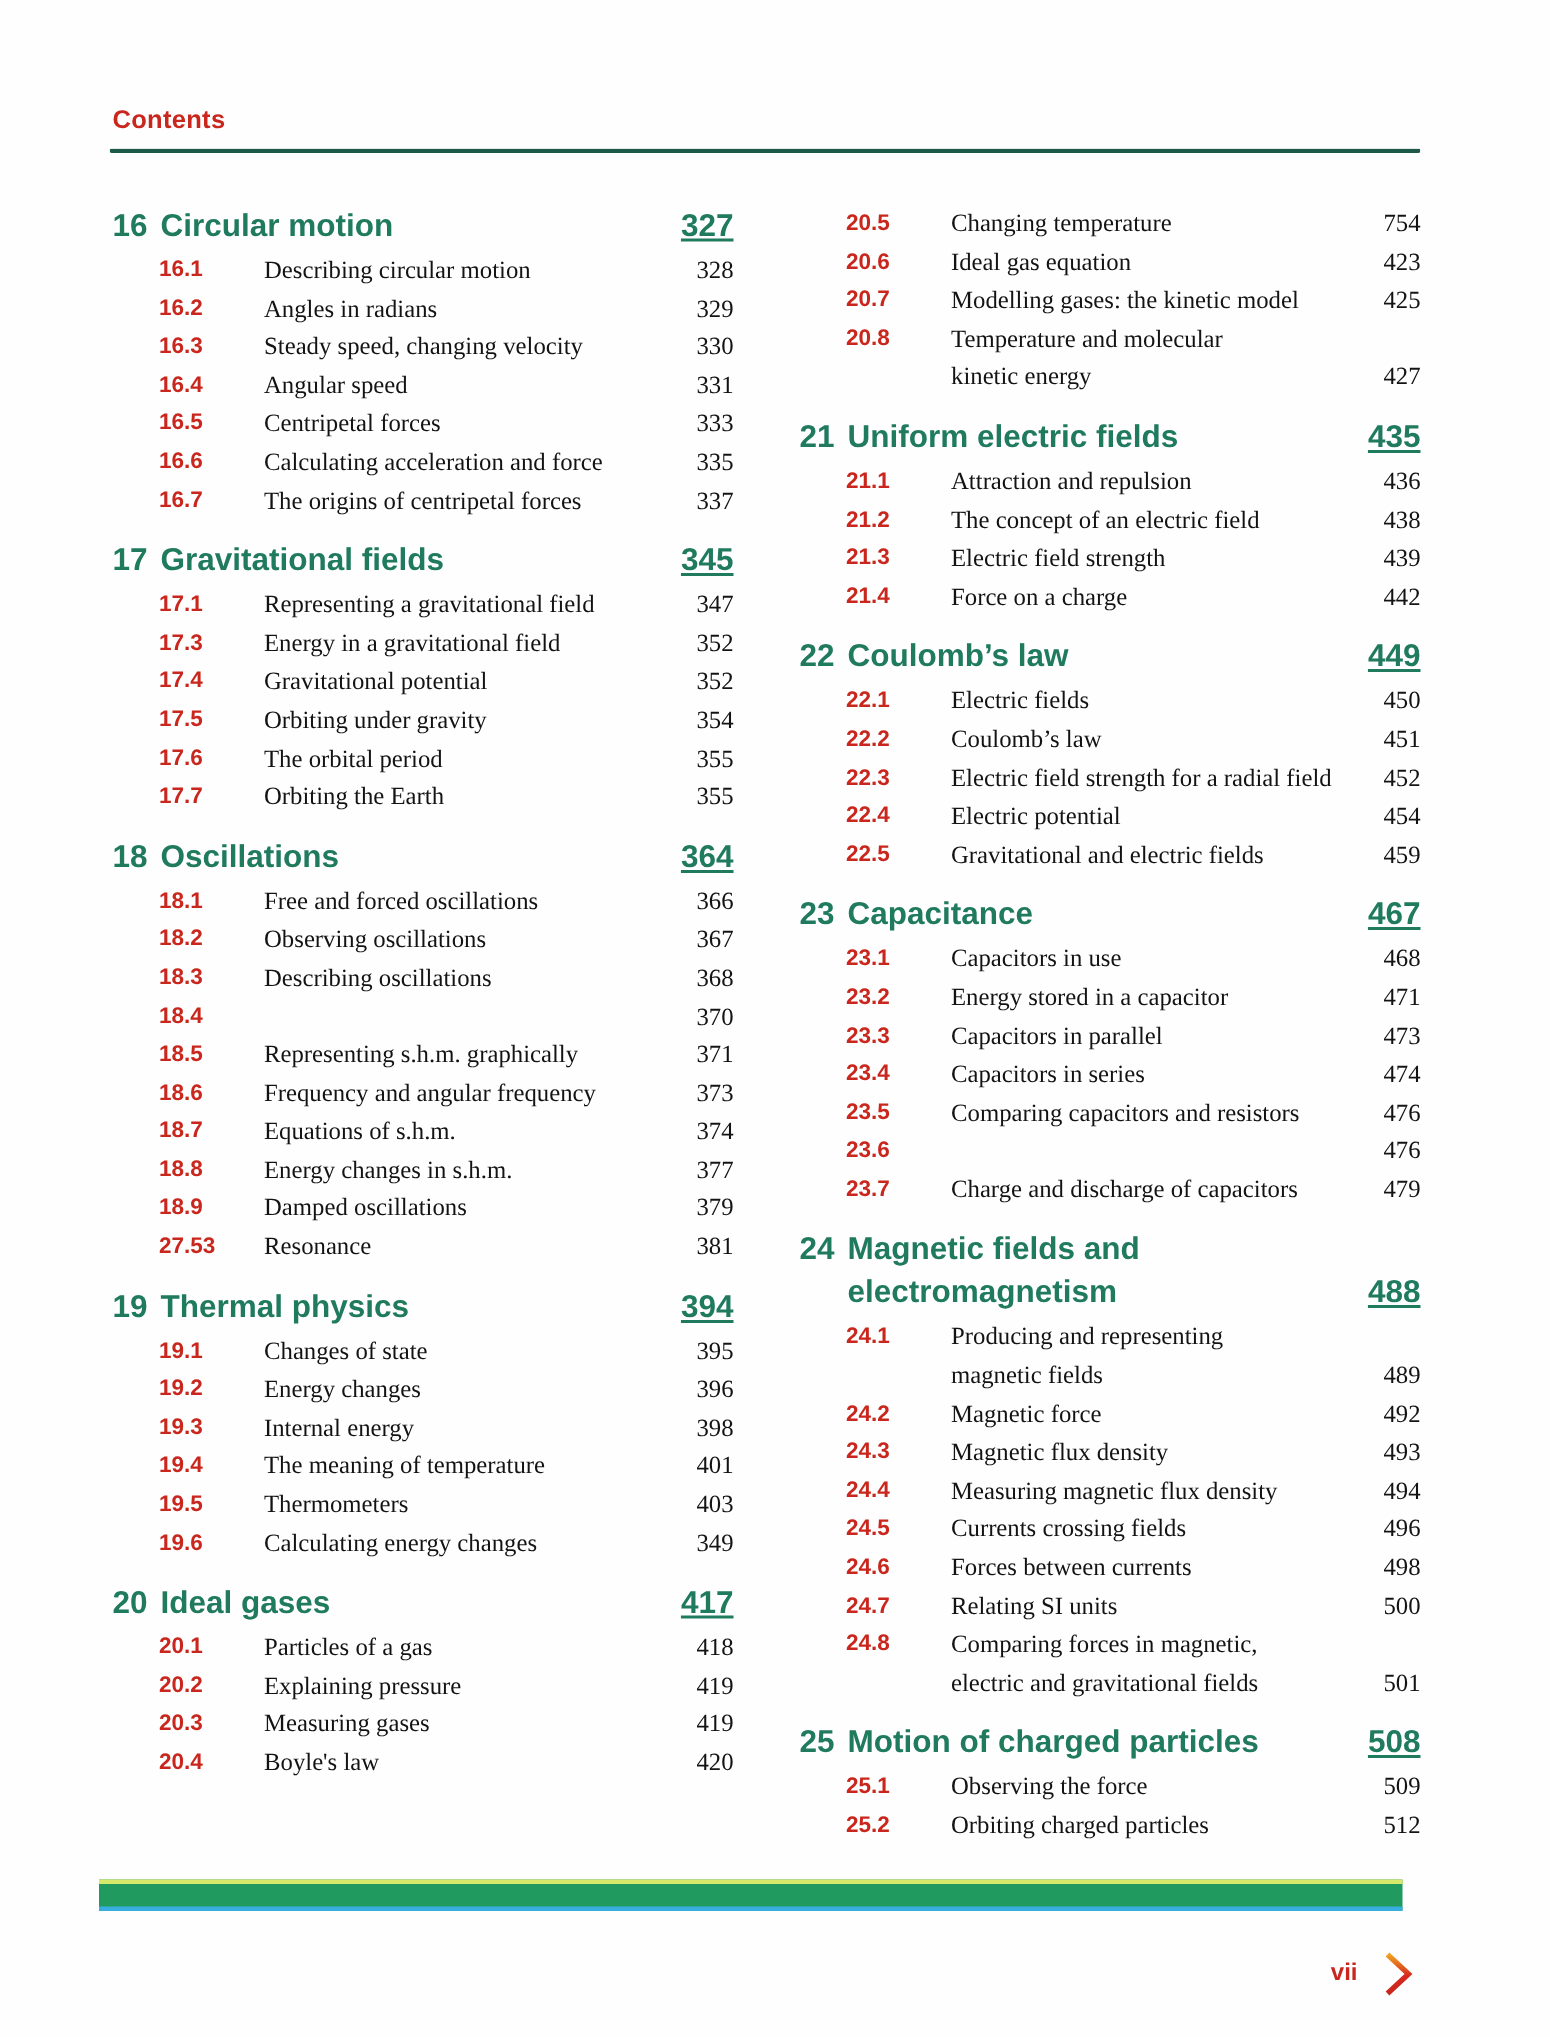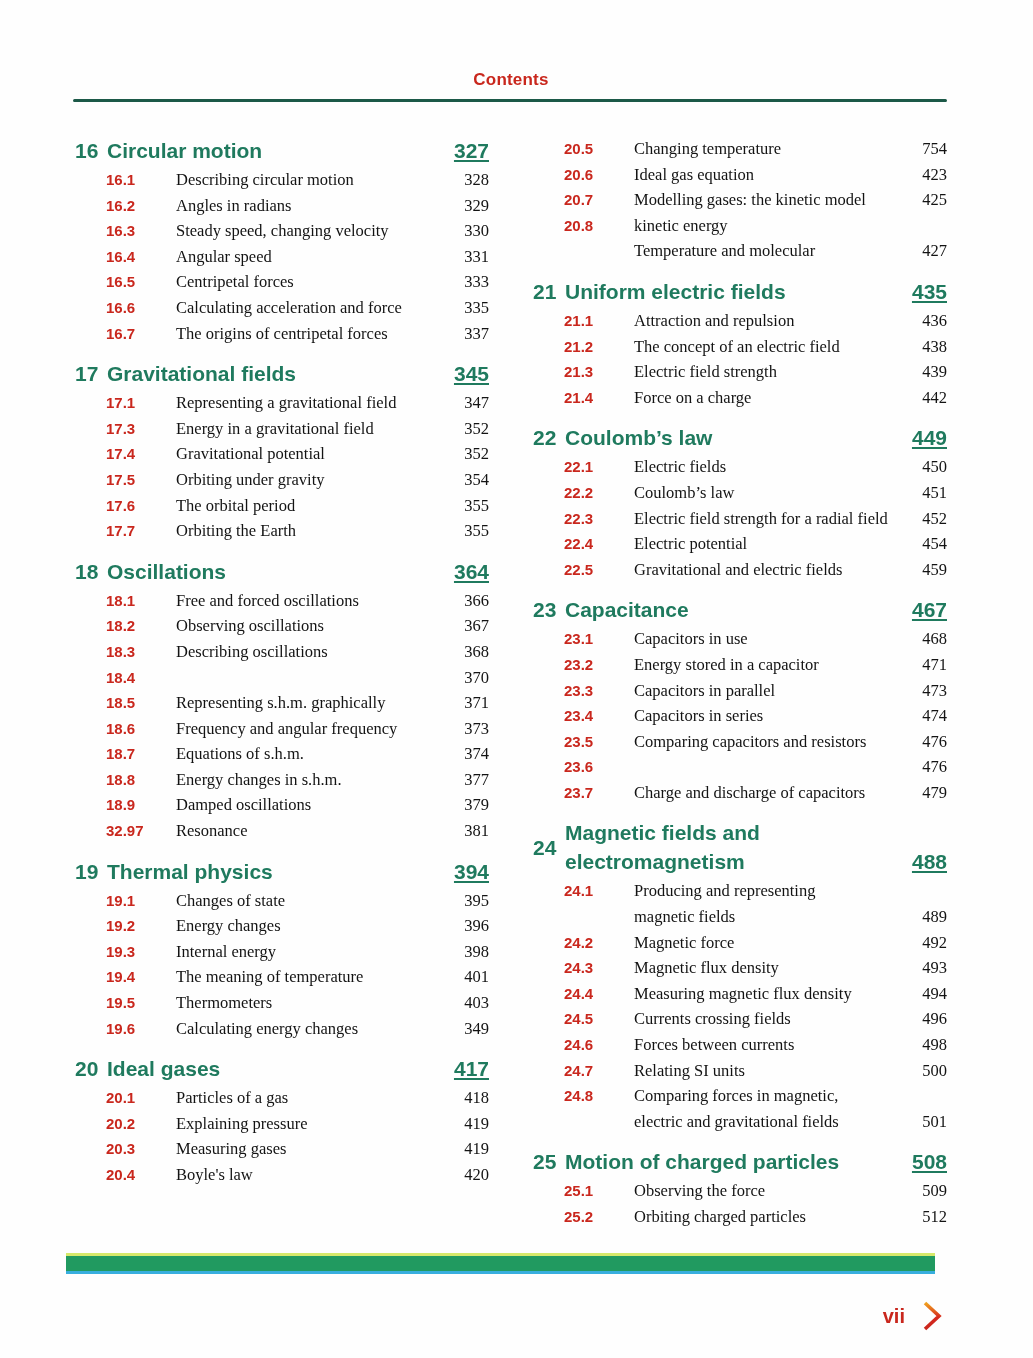--- a/index.html
+++ b/index.html
@@ -17,21 +17,21 @@
   .page{
     position:relative;
     width:1033px;height:1358px;
     background:var(--paper);
     font-family:"Liberation Serif", serif;
     color:var(--ink);
     overflow:hidden;
   }
   .header{
     padding:70px 86px 0 75px;
-    text-align:center;
+    text-align:left;
   }
   .header-title{
     font-family:"Liberation Sans", sans-serif;
     font-weight:700;
     font-size:17px;
     color:var(--red);
     letter-spacing:.2px;
   }
   .rule{
     margin:9px 86px 0 73px;
@@ -42,21 +42,21 @@
   .main{
     display:flex;
     gap:44px;
     padding:34px 86px 0 75px;
   }
   .toc-col{flex:1 1 0;min-width:0;}
   .toc-block{margin-bottom:13px;}
   
   .ch-row{
     display:flex;
-    align-items:center;
+    align-items:flex-start;
     font-family:"Liberation Sans", sans-serif;
     font-weight:700;
     font-size:21px;
     line-height:29px;
     color:var(--teal);
     margin-bottom:2px;
   }
   .ch-num{width:32px;flex:0 0 auto;}
   .ch-title{flex:1 1 auto;min-width:0;padding-right:8px;}
   .ch-page{margin-left:auto;align-self:flex-end;flex:0 0 auto;text-decoration:underline;}
@@ -92,21 +92,21 @@
   .footer-page{
     position:absolute;
     right:88px;top:1298px;
     display:flex;
     align-items:center;
     gap:14px;
   }
   .folio{
     font-family:"Liberation Sans", sans-serif;
     font-weight:700;
-    font-size:20px;
+    font-size:16px;
     color:var(--red);
   }
   .chevron{display:block;}
 </style>
 </head>
 <body>
 
 <div class="page">
 
   <div class="header">
@@ -240,21 +240,21 @@
             <span class="sec-num">18.8</span>
             <span class="sec-title">Energy changes in s.h.m.</span>
             <span class="sec-page">377</span>
           </div>
           <div class="sec-row">
             <span class="sec-num">18.9</span>
             <span class="sec-title">Damped oscillations</span>
             <span class="sec-page">379</span>
           </div>
           <div class="sec-row">
-            <span class="sec-num">32.97</span>
+            <span class="sec-num">27.53</span>
             <span class="sec-title">Resonance</span>
             <span class="sec-page">381</span>
           </div>
         </div>
         <div class="toc-block">
           <div class="ch-row">
             <span class="ch-num">19</span>
             <span class="ch-title">Thermal physics</span>
             <span class="ch-page">394</span>
           </div>
@@ -330,22 +330,22 @@
             <span class="sec-page">423</span>
           </div>
           <div class="sec-row">
             <span class="sec-num">20.7</span>
             <span class="sec-title">Modelling gases: the kinetic model</span>
             <span class="sec-page">425</span>
           </div>
           <div class="sec-row">
             <span class="sec-num">20.8</span>
             <span class="sec-title">
+              <div>Temperature and molecular</div>
               <div>kinetic energy</div>
-              <div>Temperature and molecular</div>
             </span>
             <span class="sec-page">427</span>
           </div>
         </div>
         <div class="toc-block">
           <div class="ch-row">
             <span class="ch-num">21</span>
             <span class="ch-title">Uniform electric fields</span>
             <span class="ch-page">435</span>
           </div>

